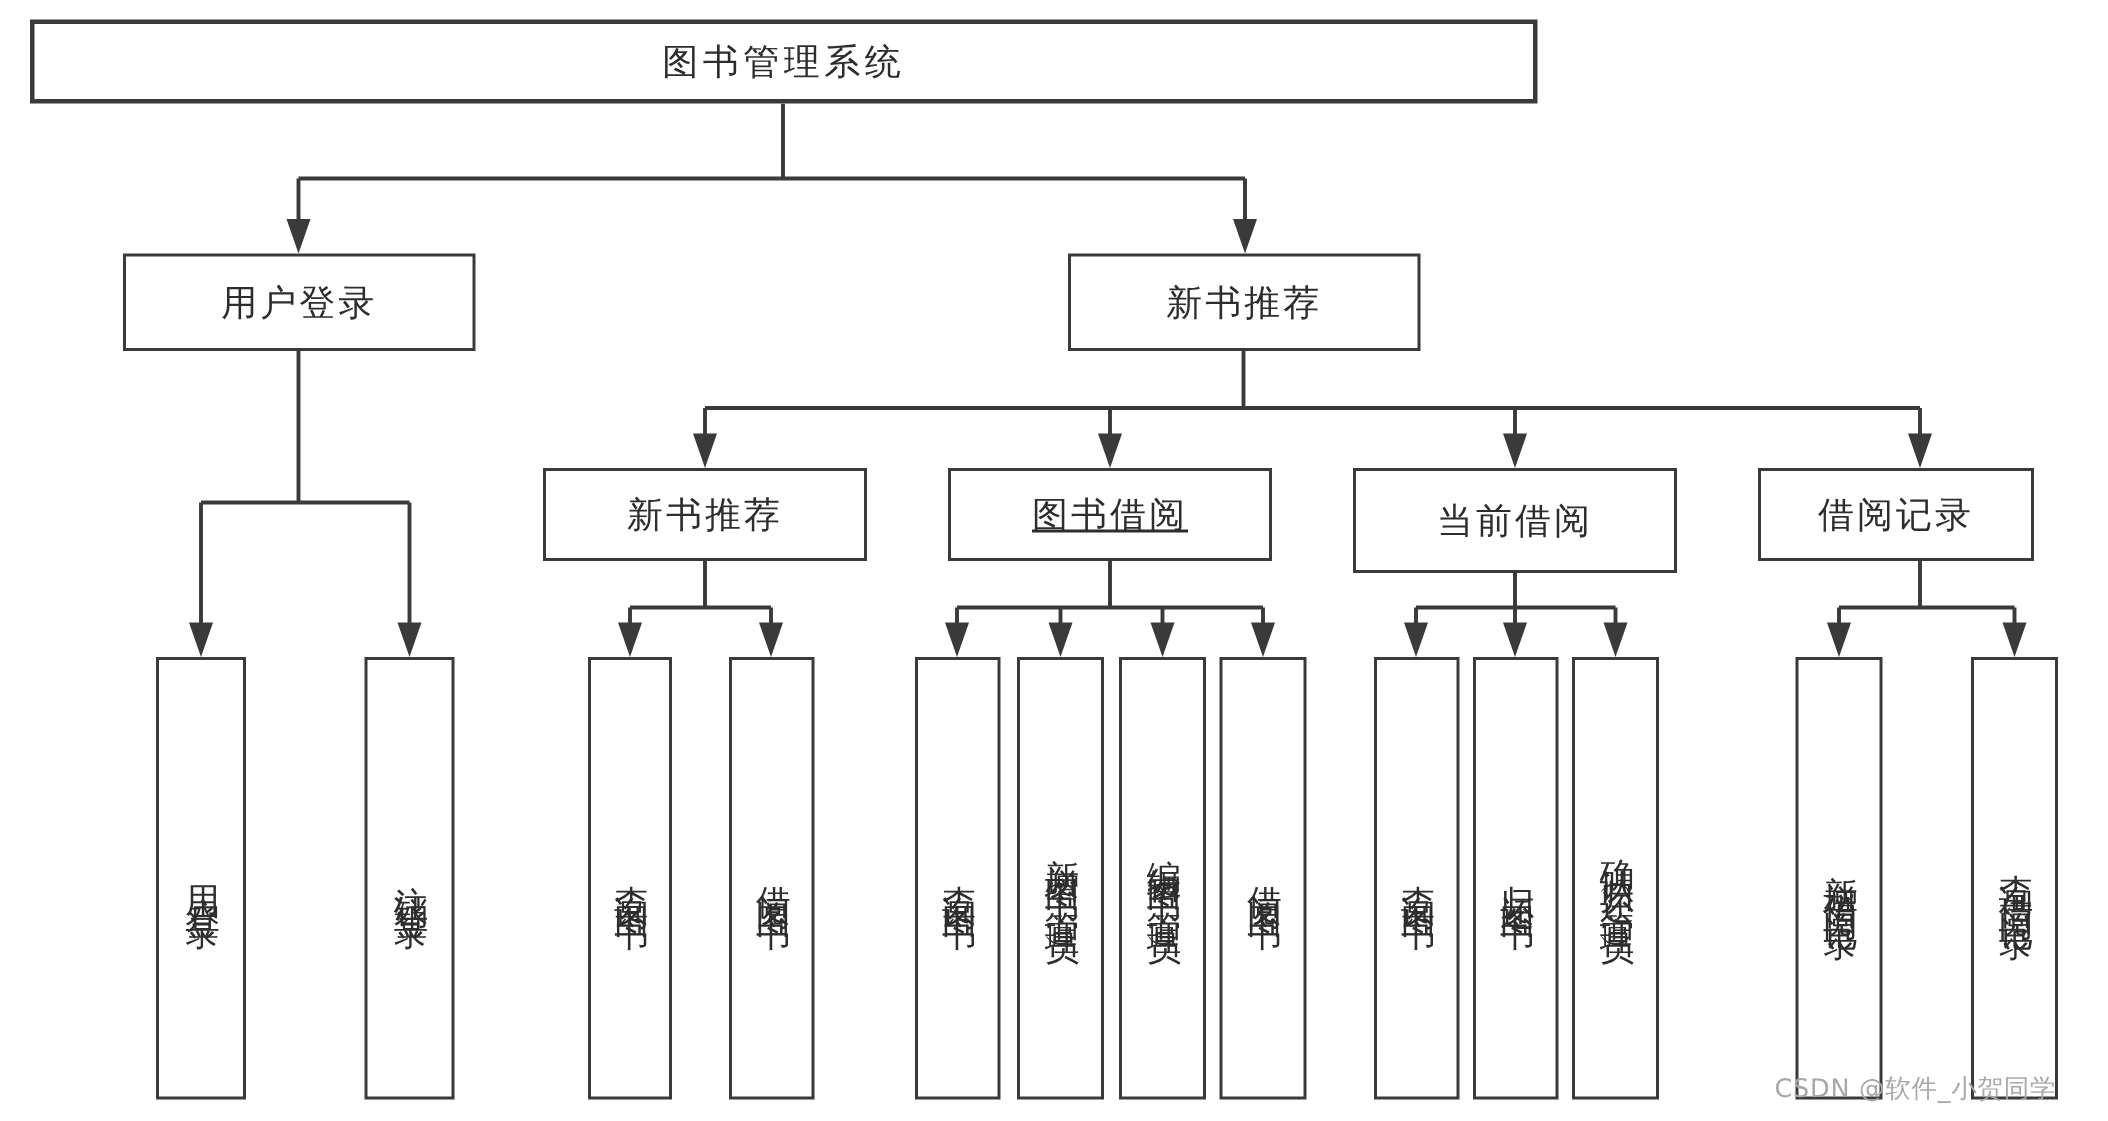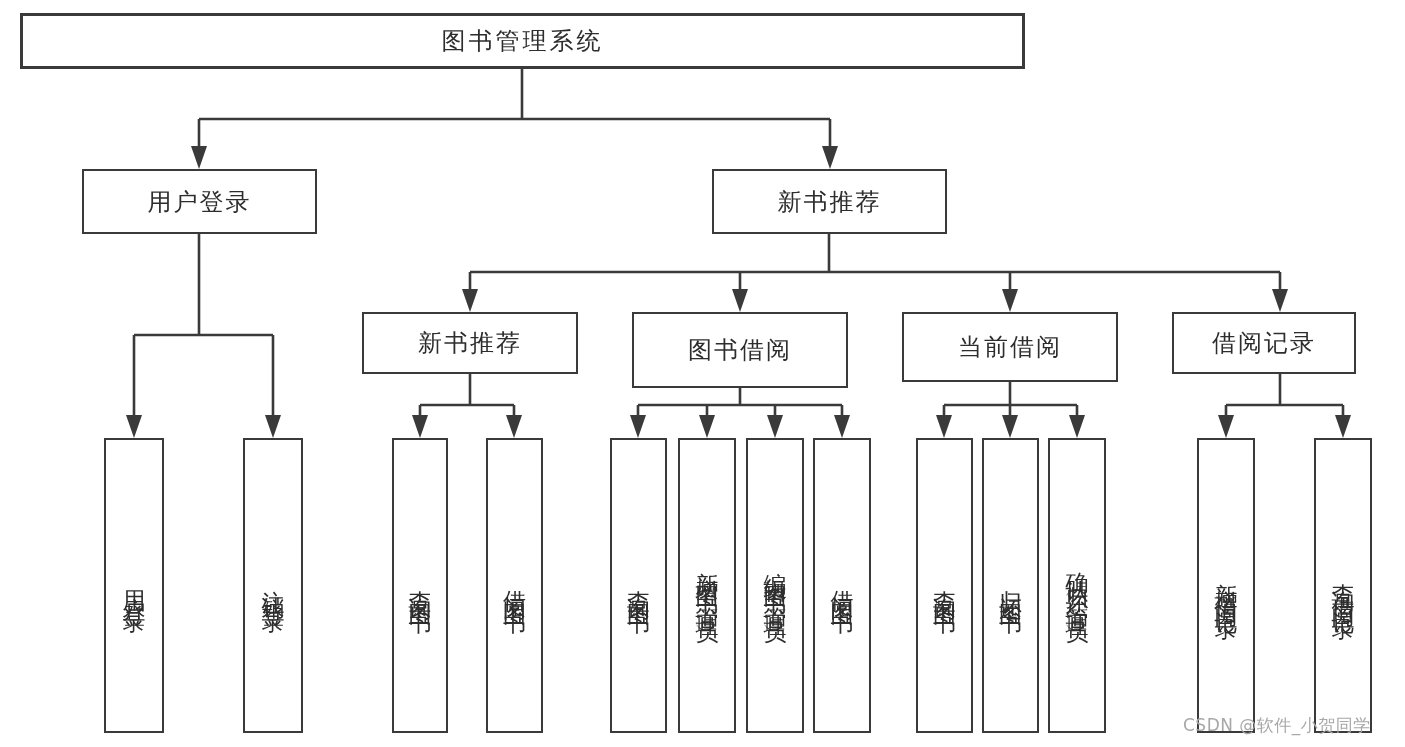--- a/index.html
+++ b/index.html
@@ -136,21 +136,21 @@
   <div class="node" style="left:82px; top:169px; width:235px; height:65px;">
     <span class="h-label">用户登录</span>
   </div>
   <div class="node" style="left:712px; top:169px; width:235px; height:65px;">
     <span class="h-label">新书推荐</span>
   </div>
 
   <div class="node" style="left:362px; top:312px; width:216px; height:62px;">
     <span class="h-label">新书推荐</span>
   </div>
-  <div class="node" style="left:632px; top:312px; width:216px; height:76px;">
+  <div class="node" style="left:632px; top:312px; width:216px; height:62px;text-decoration:underline;">
     <span class="h-label">图书借阅</span>
   </div>
   <div class="node" style="left:902px; top:312px; width:216px; height:70px;">
     <span class="h-label">当前借阅</span>
   </div>
   <div class="node" style="left:1172px; top:312px; width:184px; height:62px;">
     <span class="h-label">借阅记录</span>
   </div>
 
   <div class="node leaf" style="left:104px; top:438px; width:60px; height:295px;">

